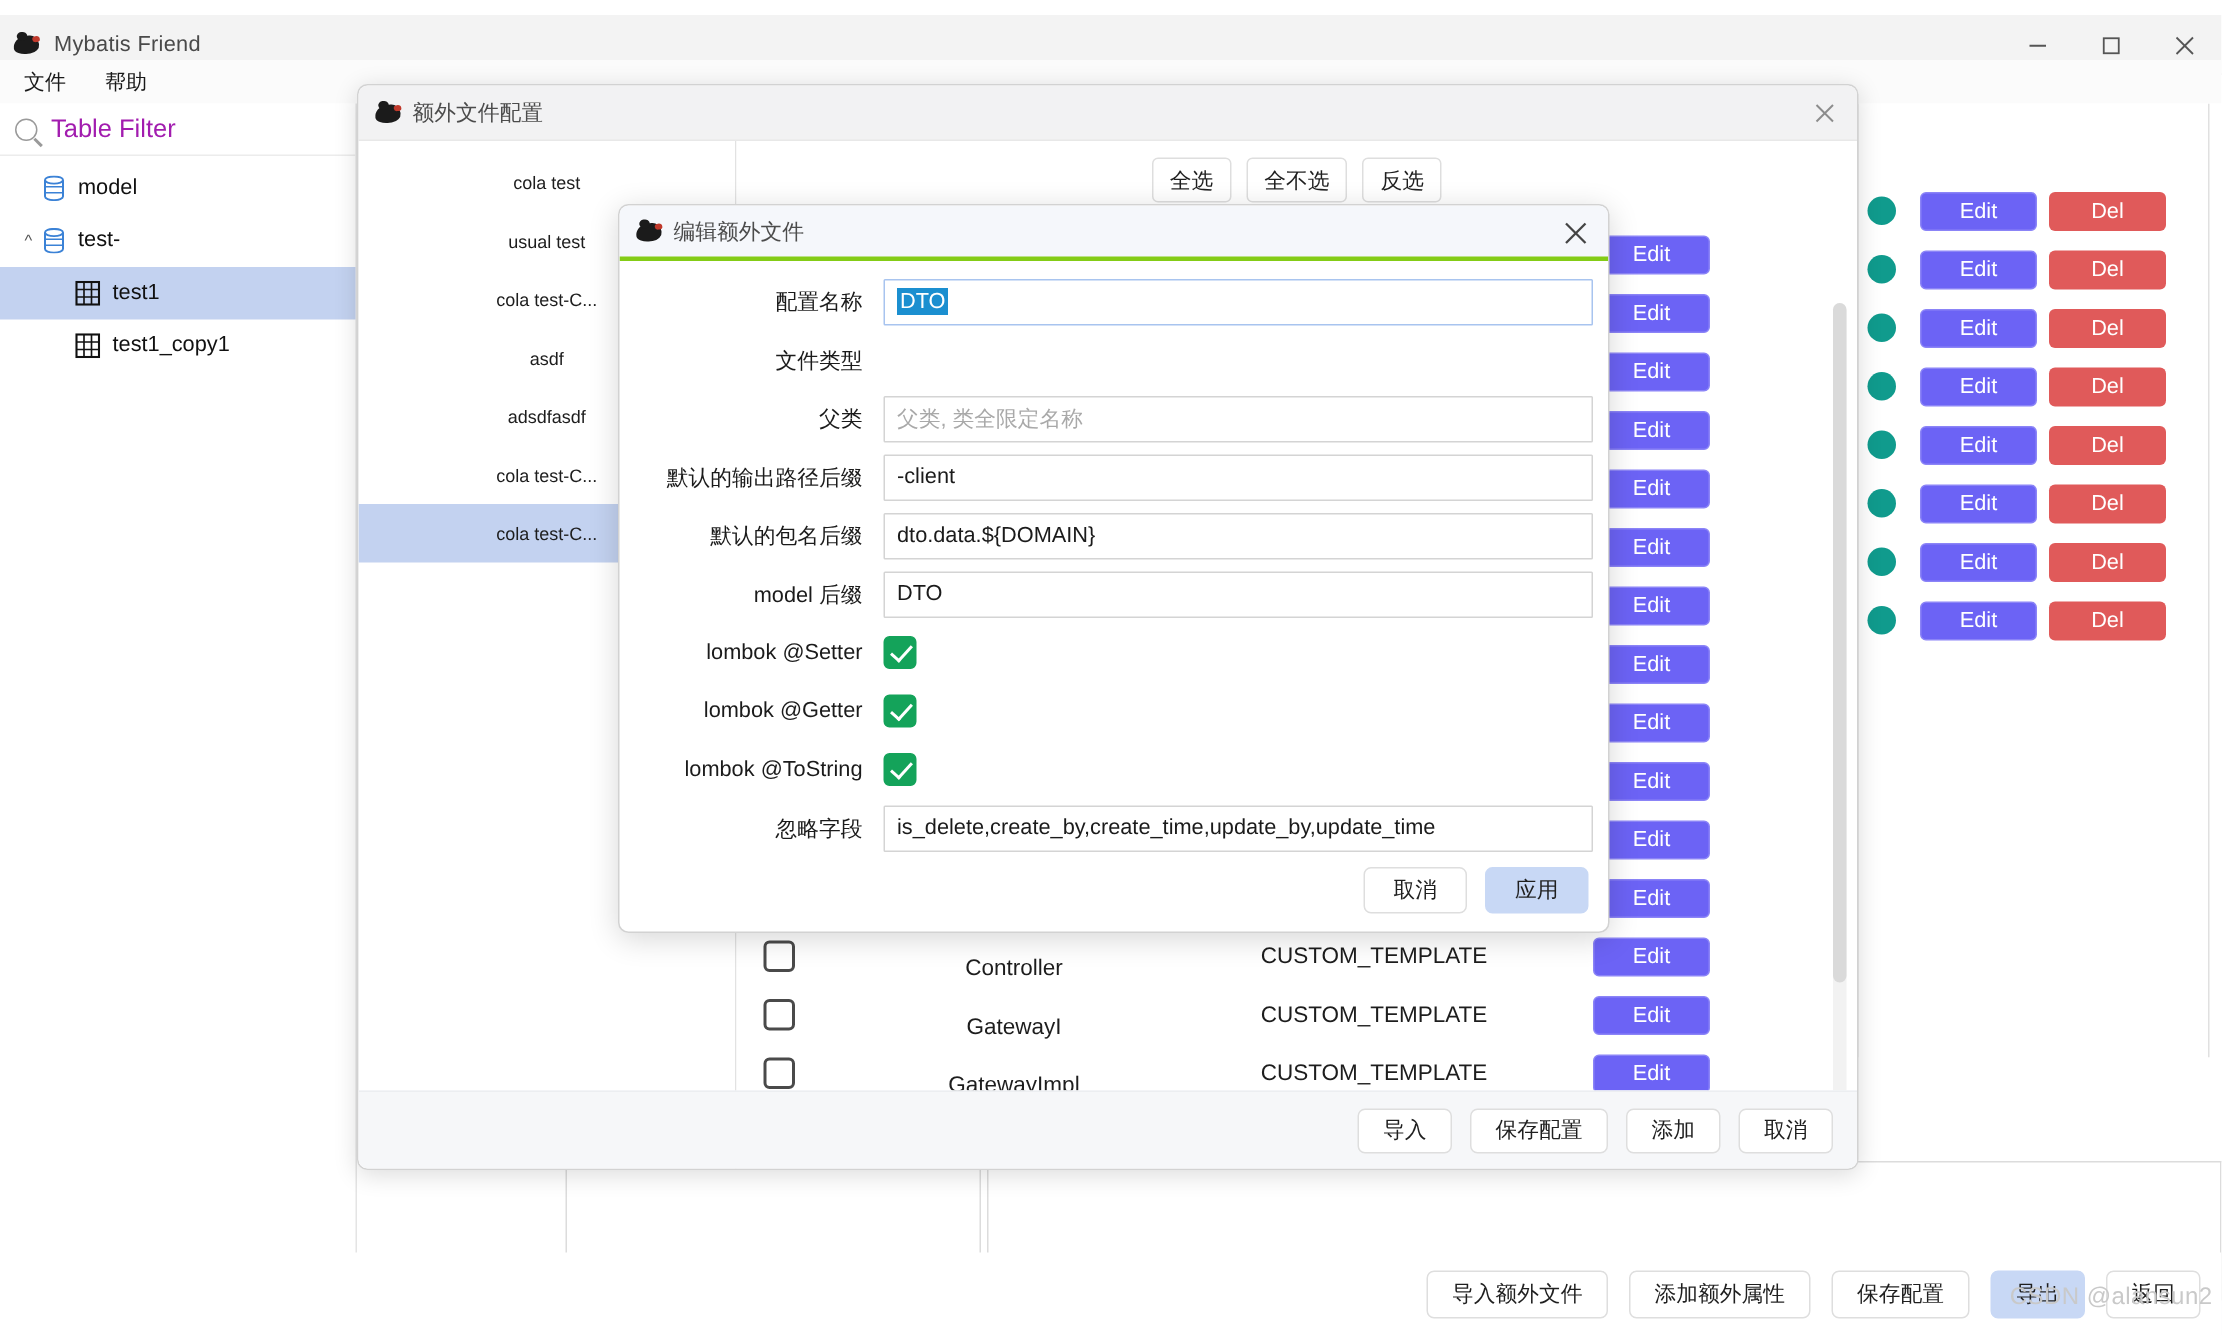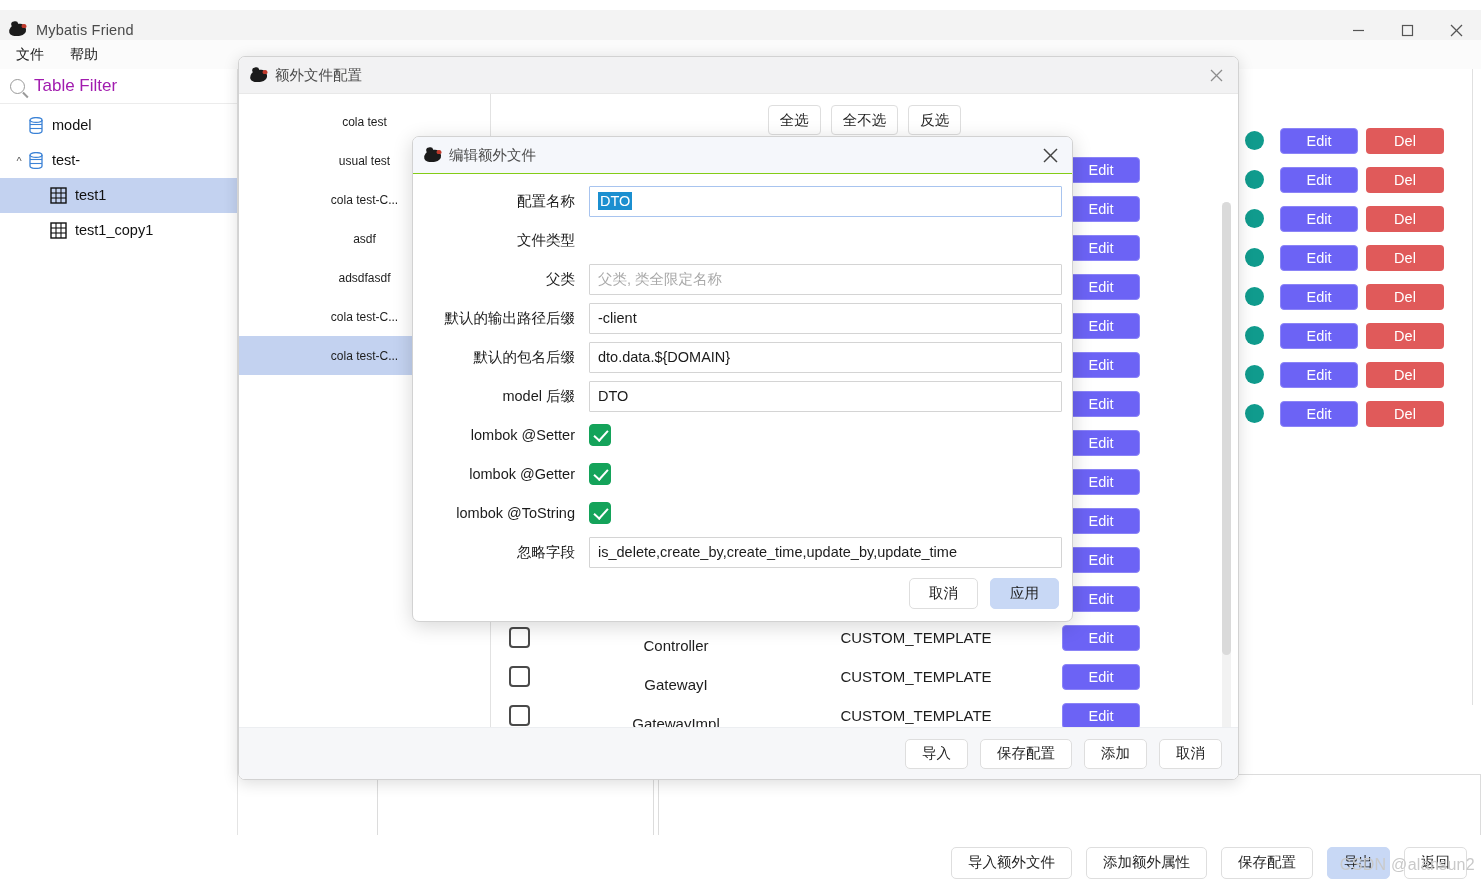--- a/index.html
+++ b/index.html
@@ -270,21 +270,21 @@
     width:661px; height:486px;
     background:#ffffff;
     border:1px solid #d2d2d2;
     border-radius:7px;
     box-shadow:0 4px 20px rgba(0,0,0,.16);
     overflow:hidden;
   }
   .mi-title {
     height:37px; background:#f5f7fb;
     display:flex; align-items:center;
-    border-bottom:1px solid #84cc16;
+    border-bottom:3px solid #84cc16;
     position:relative;
   }
   .mi-close {
     position:absolute; right:0; top:0; width:44px; height:37px;
     display:flex; align-items:center; justify-content:center; color:#444;
   }
   .form { padding:10px 10px 0 10px; }
   .frow {
     display:flex; align-items:center; height:34px; margin-bottom:5px;
   }

